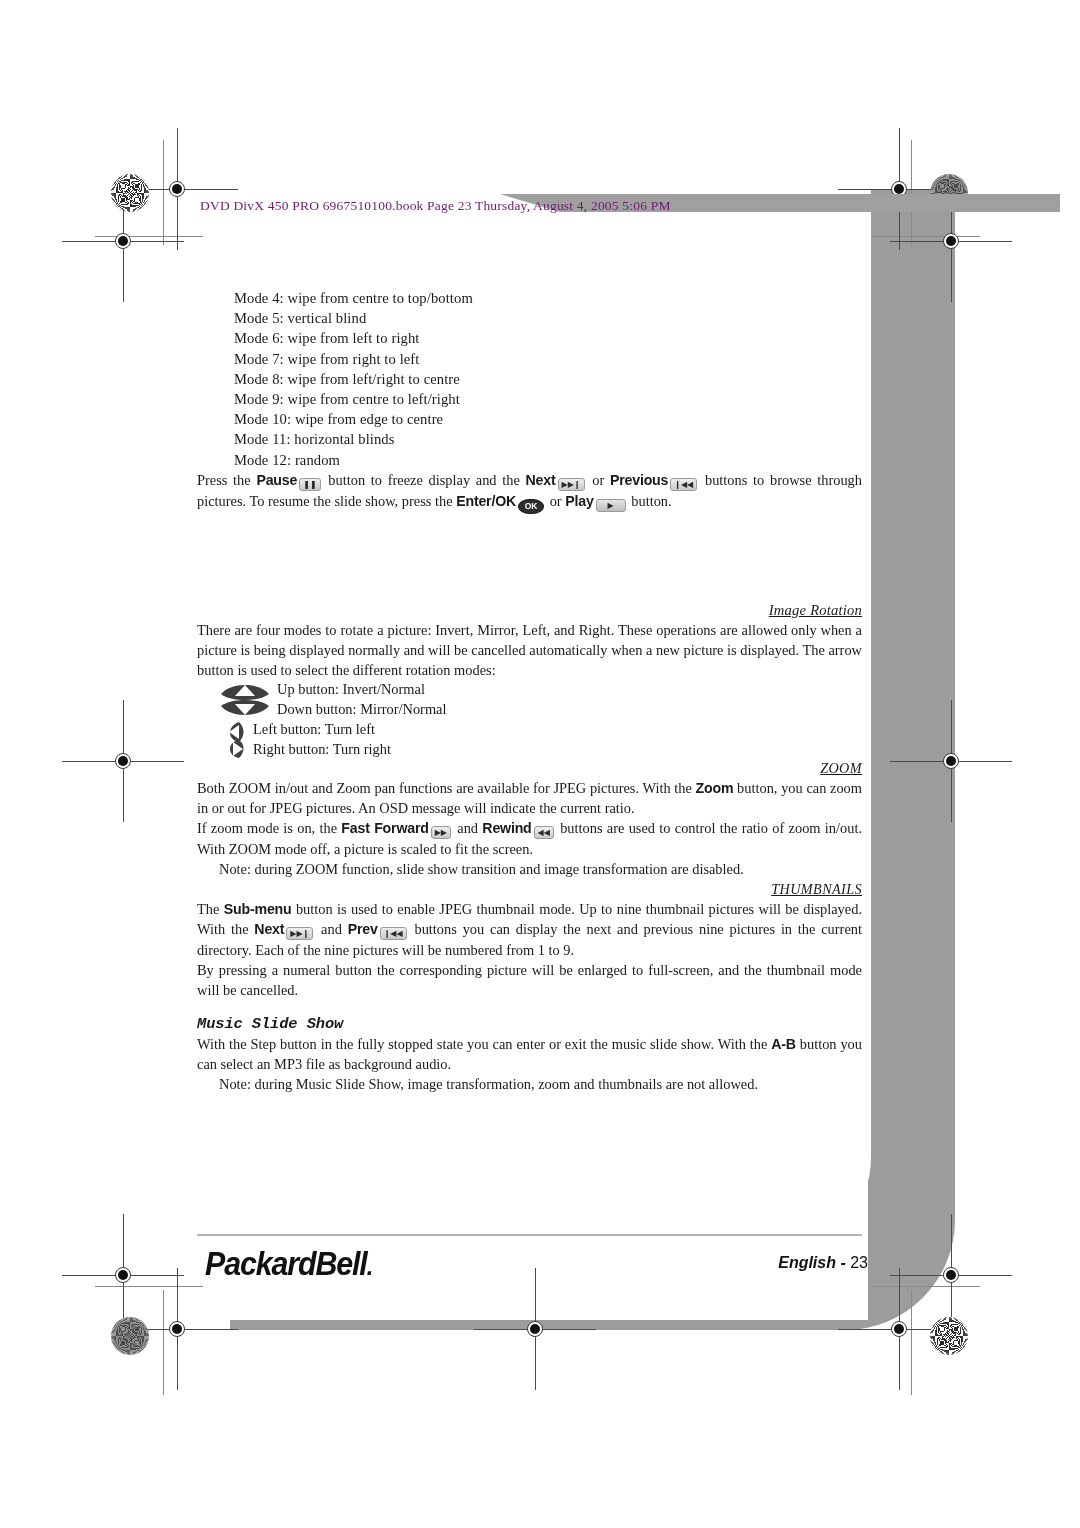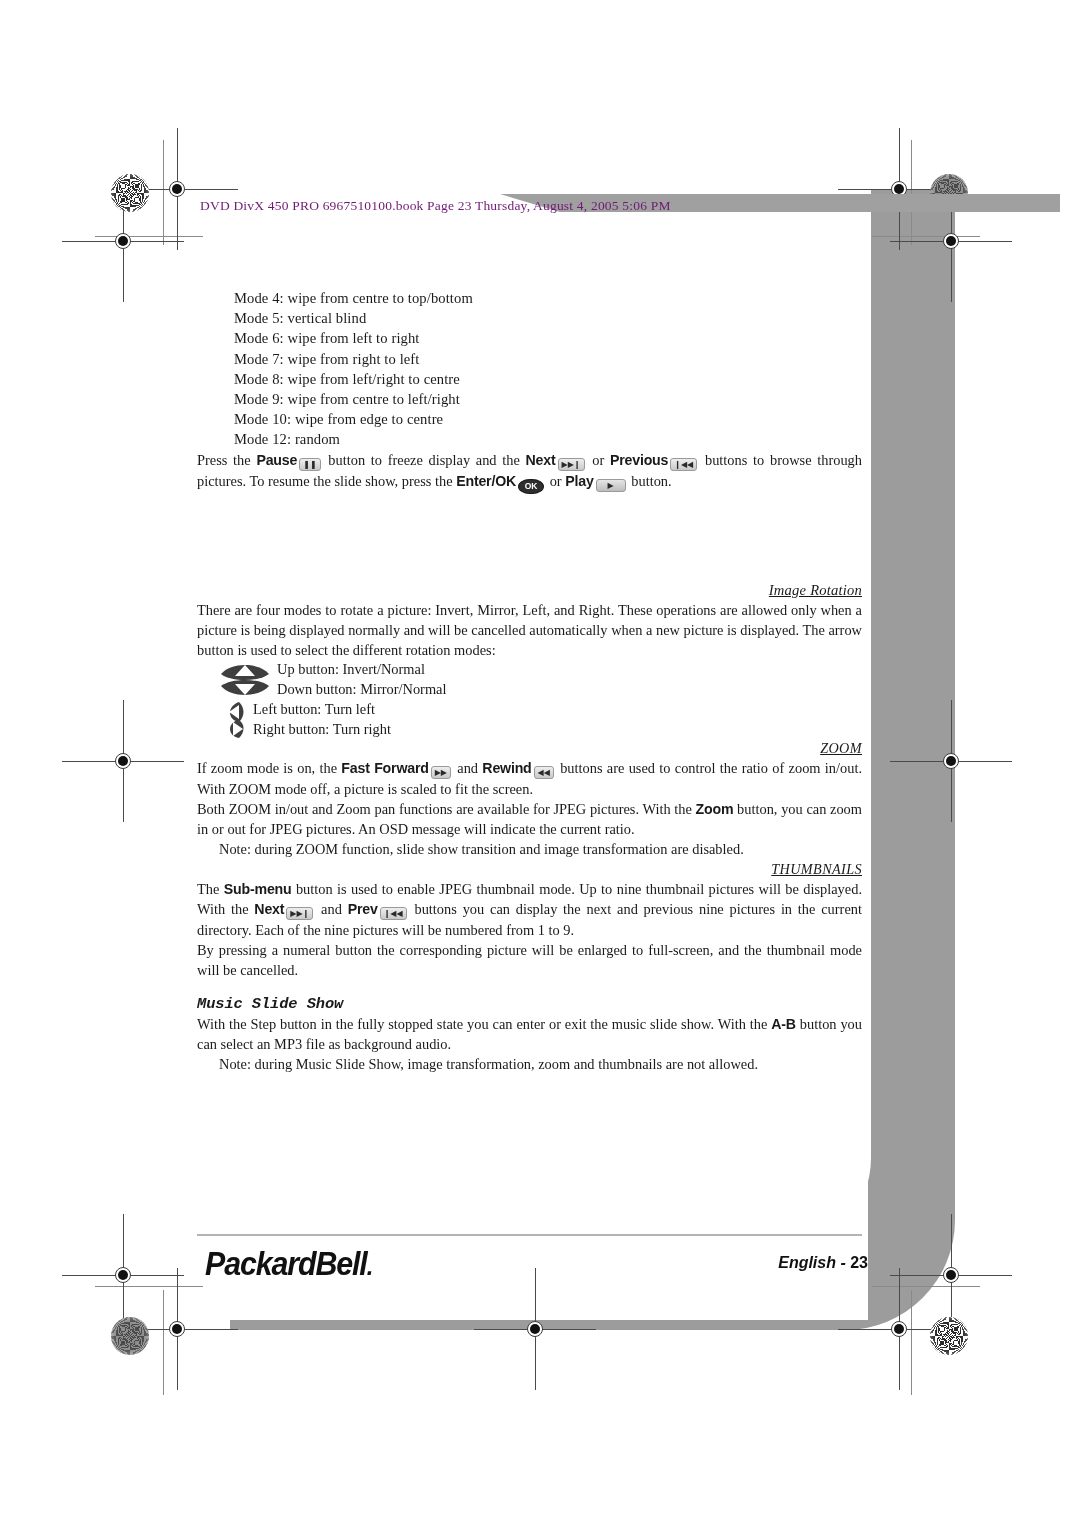--- a/index.html
+++ b/index.html
@@ -254,21 +254,21 @@
     z-index: 8;
     font-family: "Liberation Sans", sans-serif;
     font-size: 16px;
     font-weight: bold;
     font-style: italic;
     color: #111;
     white-space: nowrap;
   }
   #page-label .num {
     font-style: normal;
-    font-weight: bold;
+    font-weight: normal;
     margin-top: 19px;
   }
 </style>
 </head>
 <body>
 
 <div id="page-shadow"></div>
 <div id="page-shadow-cut"></div>
 <div id="page-sheet"></div>
 
@@ -367,20 +367,21 @@
 <div id="content">
 
   <div class="mode-list">
     <div class="mode-line">Mode 4: wipe from centre to top/bottom</div>
     <div class="mode-line">Mode 5: vertical blind</div>
     <div class="mode-line">Mode 6: wipe from left to right</div>
     <div class="mode-line">Mode 7: wipe from right to left</div>
     <div class="mode-line">Mode 8: wipe from left/right to centre</div>
     <div class="mode-line">Mode 9: wipe from centre to left/right</div>
     <div class="mode-line">Mode 10: wipe from edge to centre</div>
+    <div class="mode-line">Mode 11: horizontal blinds</div>
     <div class="mode-line">Mode 12: random</div>
   </div>
 
 
   <p class="just"><span>Press the </span><b class="kw">Pause</b><span class="key">❚❚</span><span> button to freeze display and the </span><b class="kw">Next</b><span class="key wide">▶▶❙</span><span> or </span><b class="kw">Previous</b><span class="key wide">❙◀◀</span><span> buttons to browse through pictures. To resume the slide show, press the </span><b class="kw">Enter/OK</b><span class="key oval">OK</span><span> or </span><b class="kw">Play</b><span class="key play">▶</span><span> button.</span></p>
 
   <div class="gap-block"></div>
 
   <h3 class="subhead">Image Rotation</h3>
   <p class="just">There are four modes to rotate a picture: Invert, Mirror, Left, and Right. These operations are allowed only when a picture is being displayed normally and will be cancelled automatically when a new picture is displayed. The arrow button is used to select the different rotation modes:</p>
@@ -400,23 +401,23 @@
       <path d="M22 60 C 10 62, 10 76, 22 78 C 28 72, 28 64, 22 60 Z" fill="#3f3f3f"></path>
       <polygon points="26,69 16,62 16,76" fill="#ffffff"></polygon>
     </svg>
     <div class="rot-label l1">Up button: Invert/Normal</div>
     <div class="rot-label l2">Down button: Mirror/Normal</div>
     <div class="rot-label l3">Left button: Turn left</div>
     <div class="rot-label l4">Right button: Turn right</div>
   </div>
 
   <h3 class="subhead caps">ZOOM</h3>
+  <p class="just"><span>Both ZOOM in/out and Zoom pan functions are available for JPEG pictures. With the </span><b class="kw">Zoom</b><span> button, you can zoom in or out for JPEG pictures. An OSD message will indicate the current ratio.</span></p>
+
   <p class="just"><span>If zoom mode is on, the </span><b class="kw">Fast Forward</b><span class="key">▶▶</span><span> and </span><b class="kw">Rewind</b><span class="key">◀◀</span><span> buttons are used to control the ratio of zoom in/out. With ZOOM mode off, a picture is scaled to fit the screen.</span></p>
-
-  <p class="just"><span>Both ZOOM in/out and Zoom pan functions are available for JPEG pictures. With the </span><b class="kw">Zoom</b><span> button, you can zoom in or out for JPEG pictures. An OSD message will indicate the current ratio.</span></p>
 
   <p class="just indent">Note: during ZOOM function, slide show transition and image transformation are disabled.</p>
 
   <h3 class="subhead caps">THUMBNAILS</h3>
   <p class="just"><span>The </span><b class="kw">Sub-menu</b><span> button is used to enable JPEG thumbnail mode. Up to nine thumbnail pictures will be displayed. With the </span><b class="kw">Next</b><span class="key wide">▶▶❙</span><span> and </span><b class="kw">Prev</b><span class="key wide">❙◀◀</span><span> buttons you can display the next and previous nine pictures in the current directory. Each of the nine pictures will be numbered from 1 to 9.</span></p>
 
   <p class="just">By pressing a numeral button the corresponding picture will be enlarged to full-screen, and the thumbnail mode will be cancelled.</p>
 
   <div class="gap-sec"></div>
 

